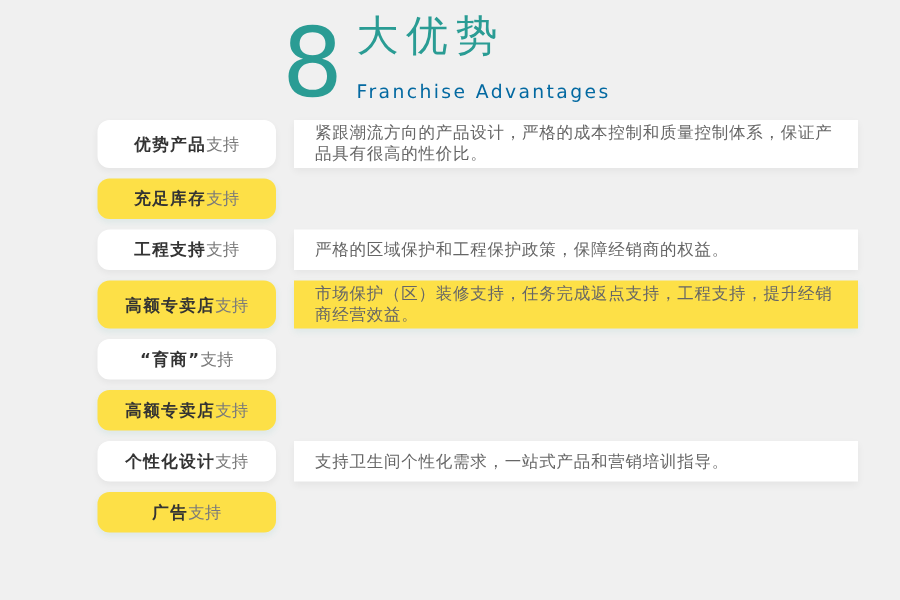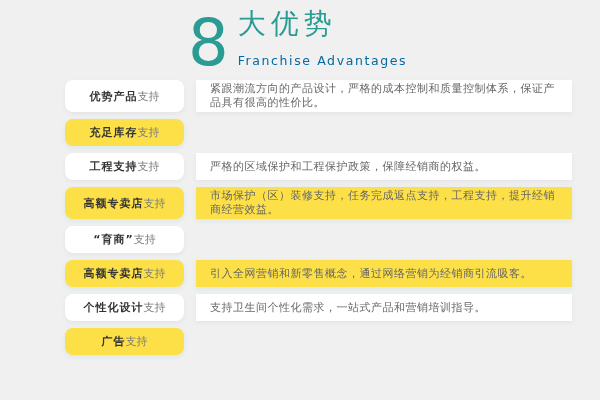--- a/index.html
+++ b/index.html
@@ -157,23 +157,20 @@
           <b>“育商”</b>
           <span> 支持</span>
         </div>
     </div>
 
     <div class="row row--teal">
       <div class="row-label">
           <b>高额专卖店</b>
           <span>支持</span>
         </div>
-      <div class="row-desc">
-          <span>引入全网营销和新零售概念，通过网络营销为经销商引流吸客。</span>
-        </div>
     </div>
 
     <div class="row row--white">
       <div class="row-label">
           <b>个性化设计</b>
           <span>支持</span>
         </div>
       <div class="row-desc">
           <span>支持卫生间个性化需求，一站式产品和营销培训指导。</span>
         </div>

